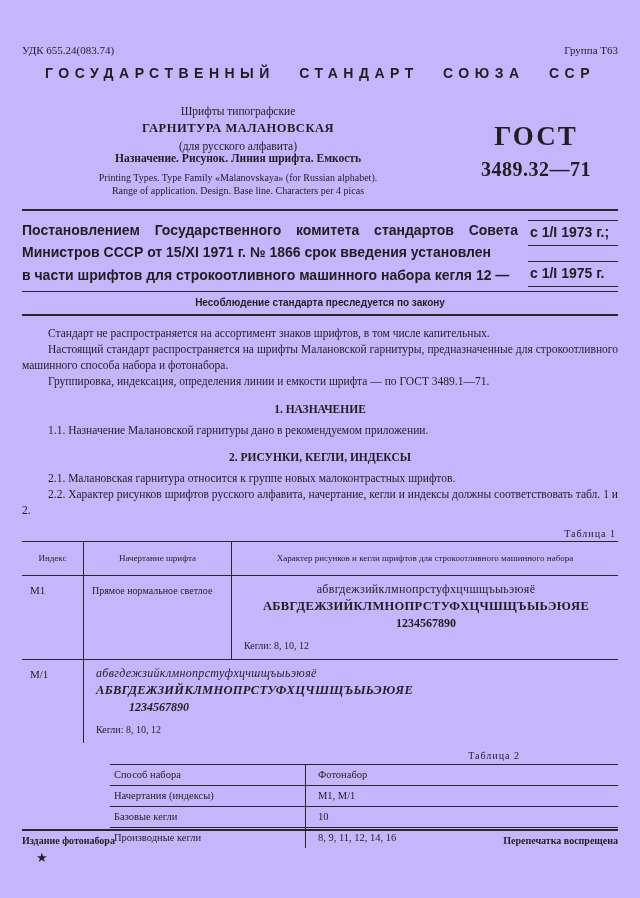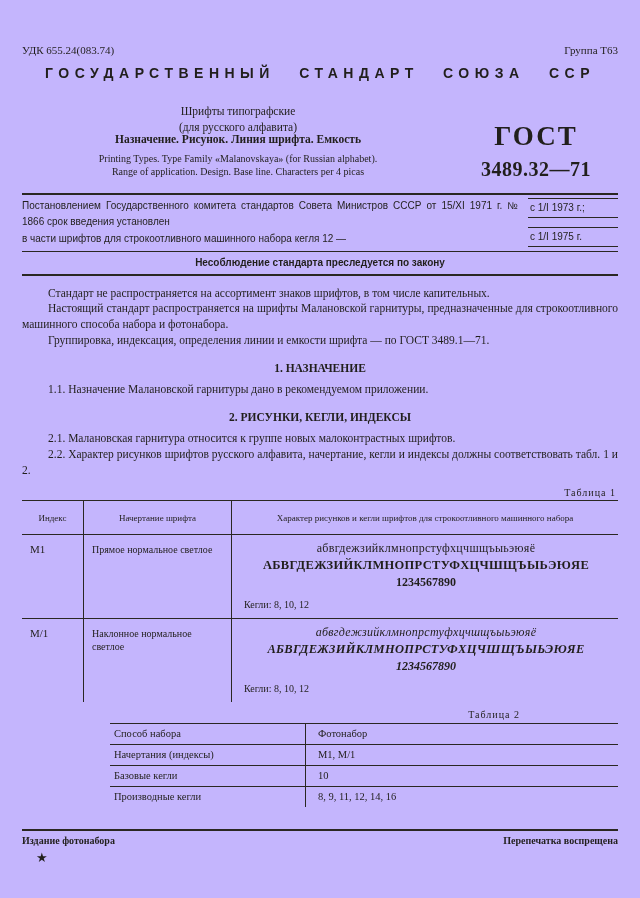--- a/index.html
+++ b/index.html
@@ -32,24 +32,24 @@
   .t-family{ font-size: 12.5px; font-weight: bold; letter-spacing: .5px; margin-bottom: 4px; }
   .t-alpha { font-size: 11.5px; }
   .t-scope { font-size: 11.5px; font-weight: bold; margin-bottom: 7px; }
   .t-en    { font-size: 10px; line-height: 1.3; }
   .gost-block { flex: 1; text-align: center; padding-top: 22px; }
   .gost-label  { font-size: 27px; font-weight: bold; letter-spacing: 2px; line-height: 1; }
   .gost-number { font-size: 20px; font-weight: bold; margin-top: 8px; letter-spacing: .5px; }
   
   .decree {
     border-top: 2.5px solid #2a2722;
-    padding: 3px 0 4px 0;
+    padding: 9px 0 4px 0;
     display: flex;
     font-family: "Liberation Sans", sans-serif;
-    font-weight: normal; font-size: 10px; line-height: 1.55;
+    font-weight: bold; font-size: 14px; line-height: 1.55;
   }
   .decree-left { flex: 1; padding-right: 10px; text-align: justify; }
   .decree-left div + div { margin-top: 2px; }
   .decree-dates { width: 90px; display: flex; flex-direction: column; justify-content: space-between; }
   .decree-date { border-top: 1px solid #2a2722; border-bottom: 1px solid #2a2722; padding: 1px 2px; white-space: nowrap; }
   .notice-row {
     border-top: 1px solid #2a2722;
     border-bottom: 2px solid #2a2722;
     text-align: center; font-weight: bold;
     font-family: "Liberation Sans", sans-serif;
@@ -103,20 +103,21 @@
   <div class="meta-row">
     <span>УДК 655.24(083.74)</span>
     <span>Группа Т63</span>
   </div>
 
   <div class="main-header">ГОСУДАРСТВЕННЫЙ СТАНДАРТ СОЮЗА ССР</div>
 
   <div class="title-area">
     <div class="title-left">
       <div class="t-sub">Шрифты типографские</div>
+      <div class="t-family">ГАРНИТУРА МАЛАНОВСКАЯ</div>
       <div class="t-alpha">(для русского алфавита)</div>
       <div class="t-scope">Назначение. Рисунок. Линия шрифта. Емкость</div>
       <div class="t-en">Printing Types. Type Family «Malanovskaya» (for Russian alphabet).</div>
       <div class="t-en">Range of application. Design. Base line. Characters per 4 picas</div>
     </div>
     <div class="gost-block">
       <div class="gost-label">ГОСТ</div>
       <div class="gost-number">3489.32—71</div>
     </div>
   </div>
@@ -157,21 +158,20 @@
     <div class="td cb rowline td-index">М1</div>
     <div class="td cb rowline td-style">Прямое нормальное светлое</div>
     <div class="td rowline td-spec">
       <div class="spec-lower">абвгдежзийклмнопрстуфхцчшщъыьэюяё</div>
       <div class="spec-upper">АБВГДЕЖЗИЙКЛМНОПРСТУФХЦЧШЩЪЫЬЭЮЯЕ</div>
       <div class="spec-digits">1234567890</div>
       <div class="spec-sizes">Кегли: 8, 10, 12</div>
     </div>
 
     <div class="td cb td-index">М/1</div>
-    <div class="td cb td-style">Наклонное нормальное светлое</div>
     <div class="td td-spec slanted">
       <div class="spec-lower">абвгдежзийклмнопрстуфхцчшщъыьэюяё</div>
       <div class="spec-upper">АБВГДЕЖЗИЙКЛМНОПРСТУФХЦЧШЩЪЫЬЭЮЯЕ</div>
       <div class="spec-digits">1234567890</div>
       <div class="spec-sizes">Кегли: 8, 10, 12</div>
     </div>
   </div>
 
   <div class="tbl2-caption">Таблица 2</div>
 

